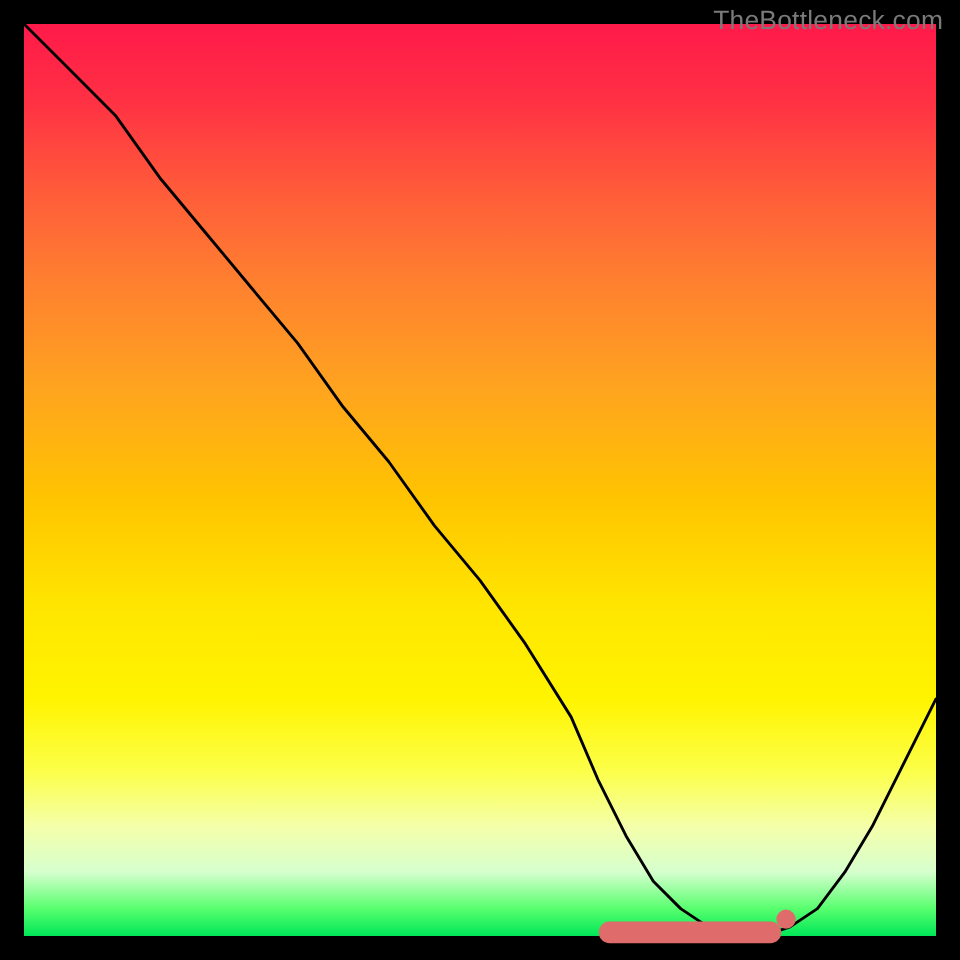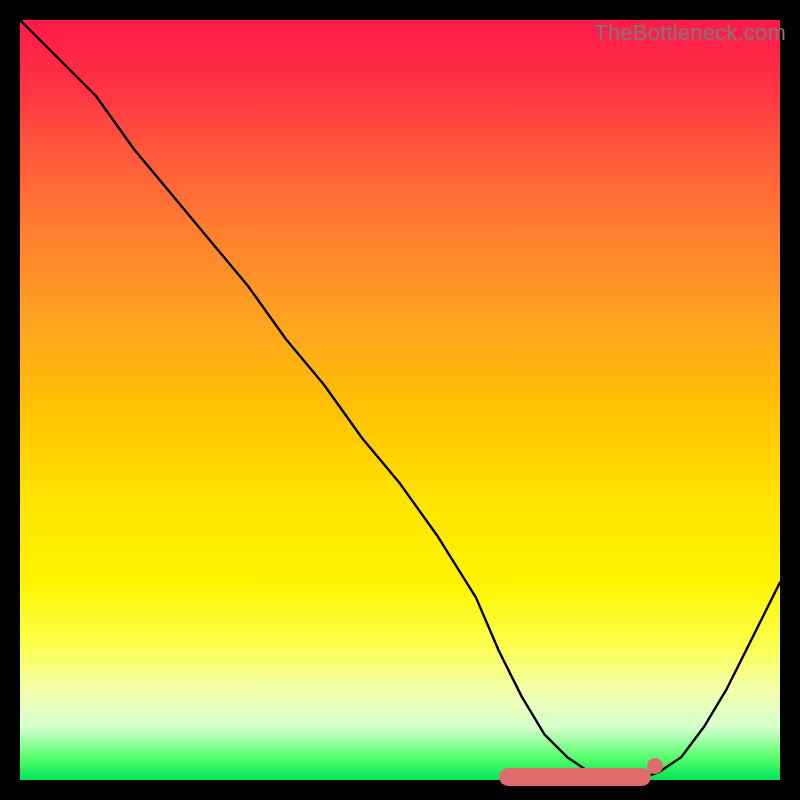--- a/index.html
+++ b/index.html
@@ -1,17 +1,17 @@
 <!DOCTYPE html>
 <html><head>
 <meta charset="utf-8">
 <style>
   * { margin: 0; padding: 0; box-sizing: border-box; }
   body { width: 800px; height: 800px; background: #000; font-family: Arial, sans-serif; position: relative; }
-  .watermark { position: absolute; top: 20px; right: 14px; color: #7a7a7a; font-size: 22px; font-weight: 500; letter-spacing: 0.2px; z-index: 10; }
+  .watermark { position: absolute; top: 4px; right: 14px; color: #7a7a7a; font-size: 22px; font-weight: 500; letter-spacing: 0.2px; z-index: 10; }
   .plot-area { position: absolute; left: 20px; top: 20px; width: 760px; height: 760px; }
   .gradient-bg {
     position: absolute; inset: 0;
     background: linear-gradient(to bottom,
       #ff1a4a 0%,
       #ff2f44 8%,
       #ff5a3a 18%,
       #ff7f30 28%,
       #ffa41f 40%,
       #ffc400 52%,

